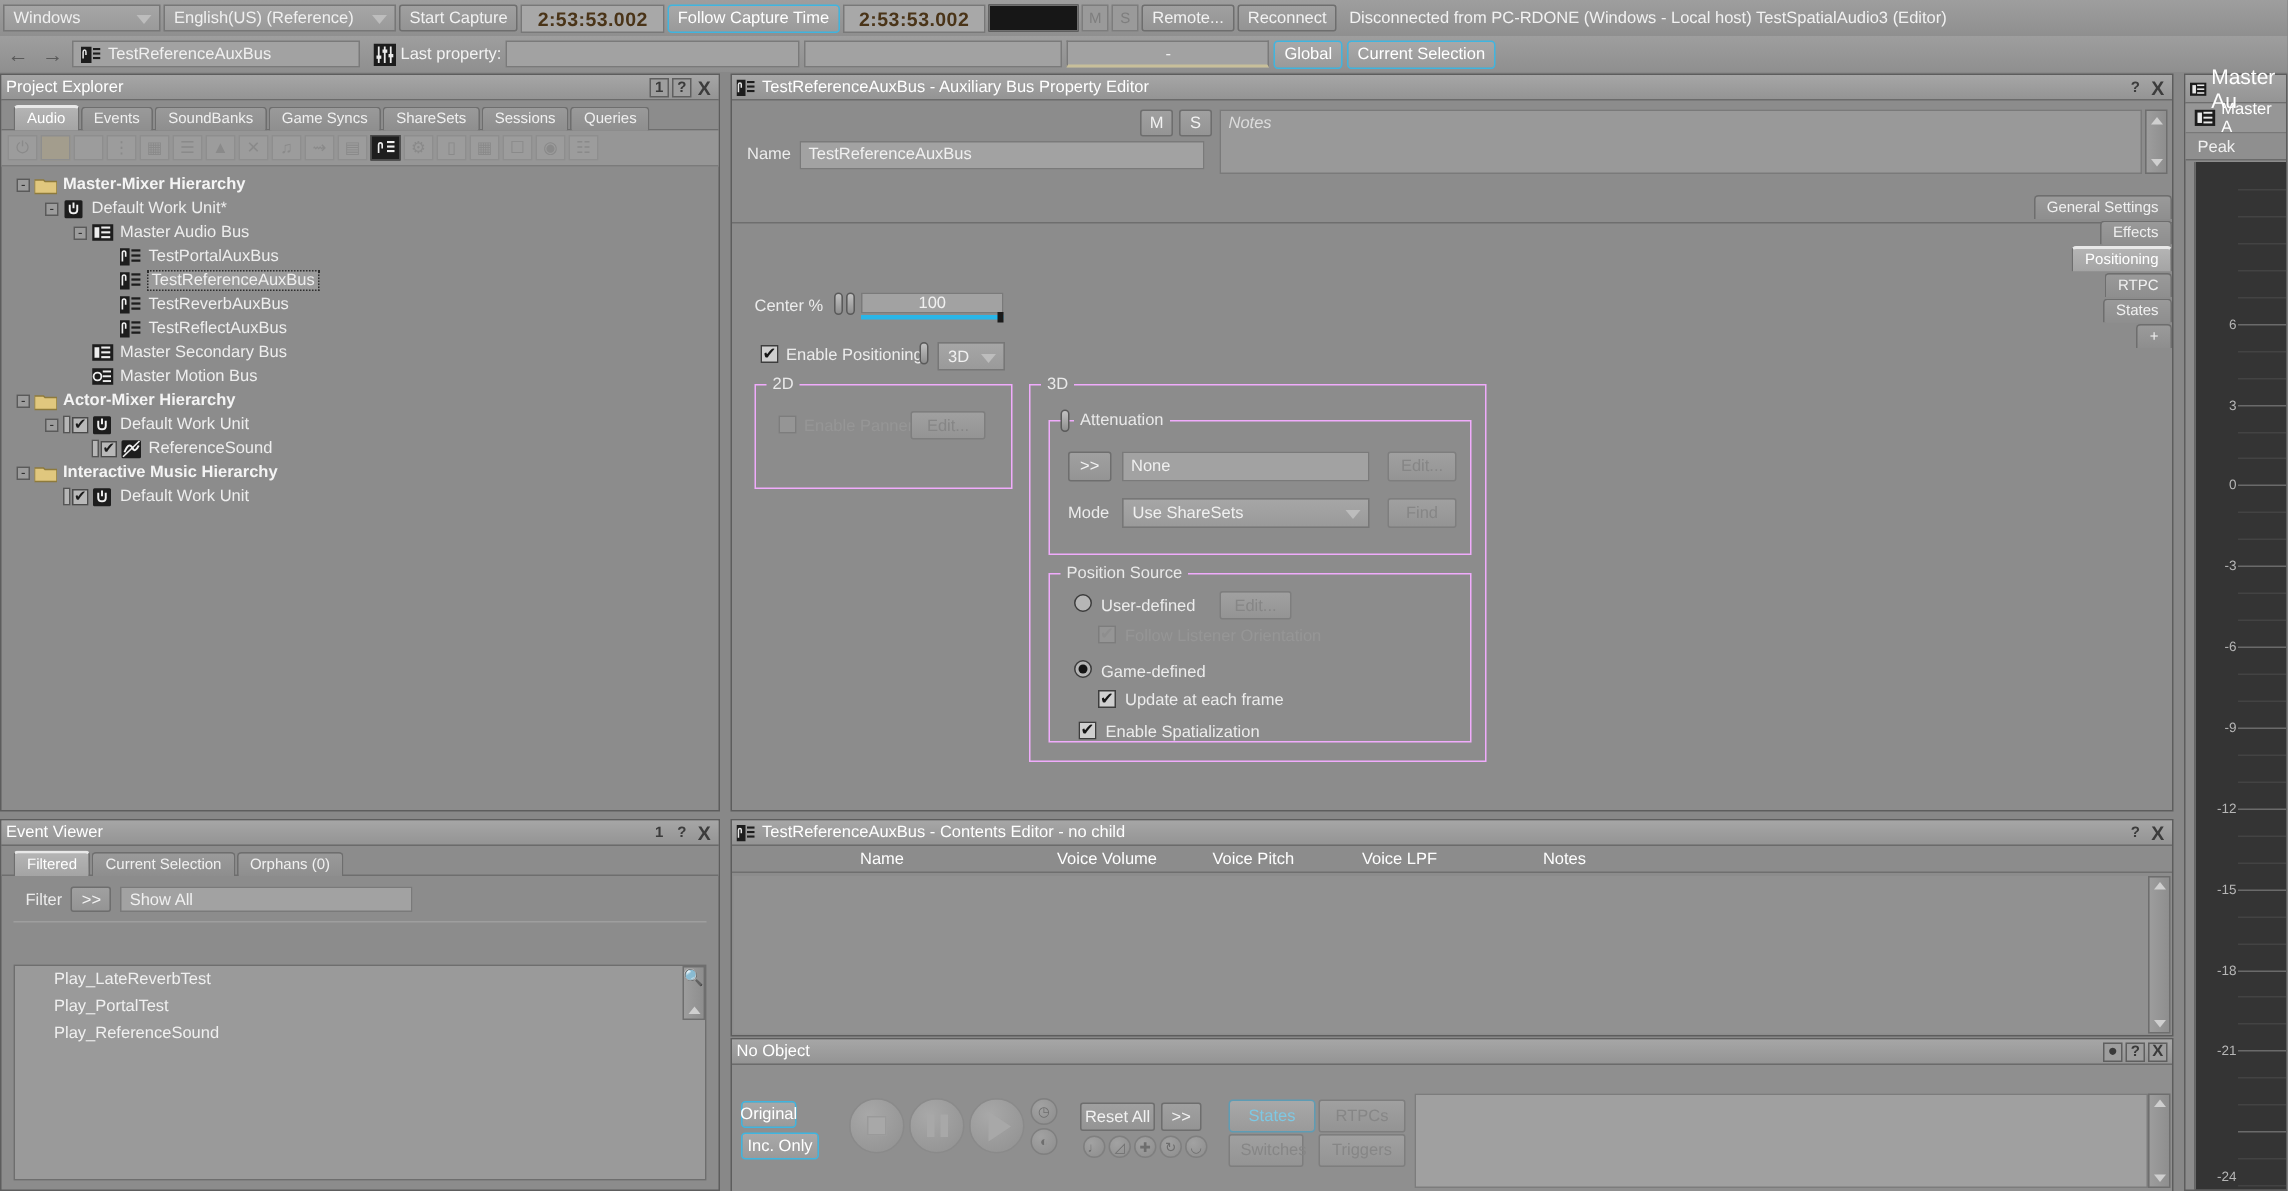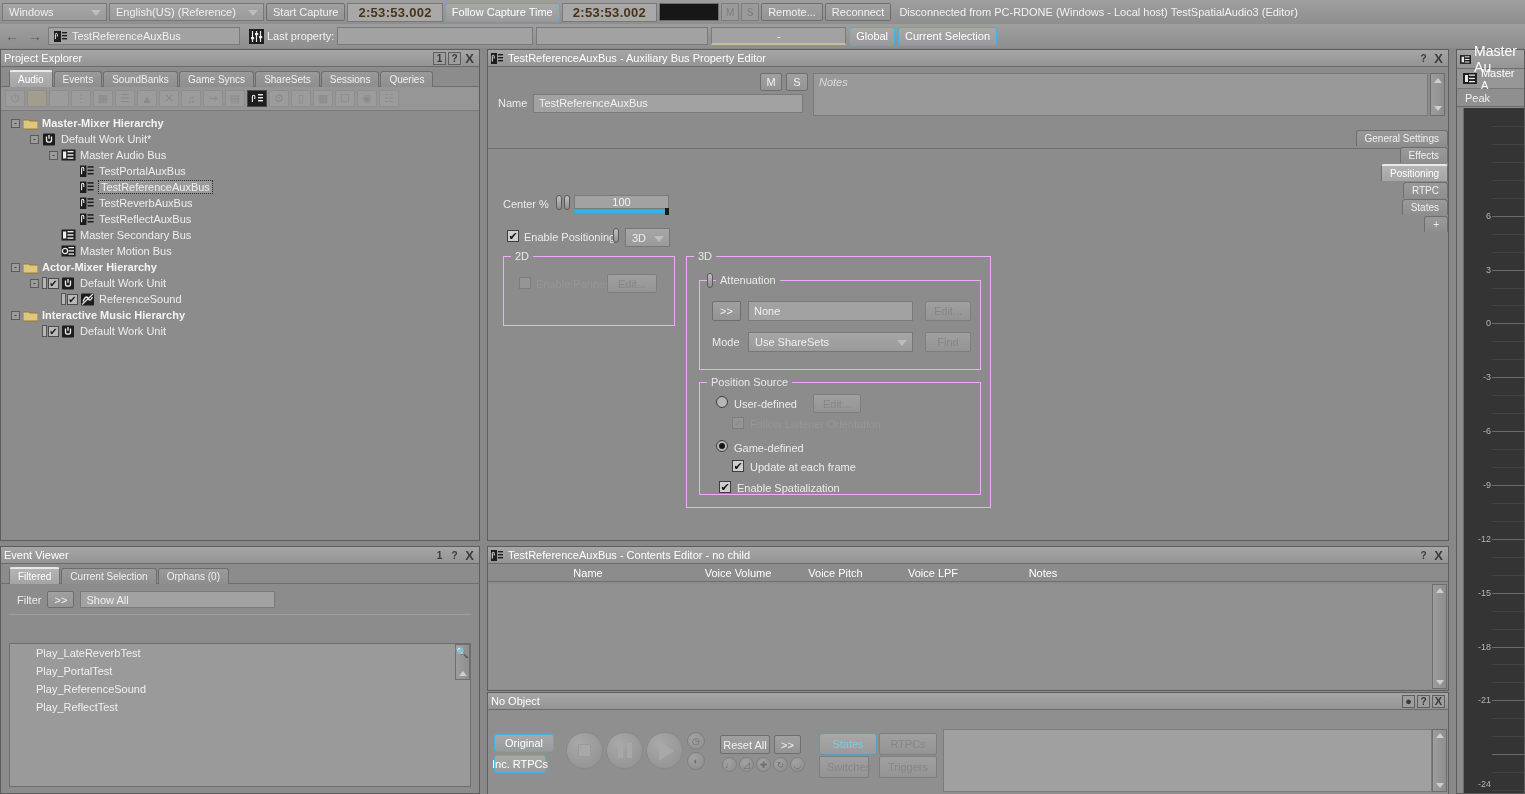--- a/index.html
+++ b/index.html
@@ -471,21 +471,20 @@
       <div class="btn" style="width:27px;height:17px;">&gt;&gt;</div>
       <div class="field" style="width:195px;height:17px;">Show All</div>
     </div>
     <div style="height:1px;background:#9e9e9e;margin:0 8px;"></div>
 
     <div class="listbox" style="position:absolute;left:8px;top:96px;right:8px;bottom:6px;">
       <div id="event-list-host">
           <div class="litem">Play_LateReverbTest</div>
           <div class="litem">Play_PortalTest</div>
           <div class="litem">Play_ReferenceSound</div>
-          <div class="litem">Play_ReflectTest</div>
         </div>
     </div>
     <div class="scrollv" style="position:absolute;right:9px;top:97px;width:15px;height:36px;">
       <span style="font-size:11px;color:#1f1f1f;line-height:15px;">🔍</span>
       <span class="sarrow up" style="margin-bottom:3px;"></span>
     </div>
   </div>
 
   <div class="panel" style="left:487px; top:49px; width:962px; height:492px;">
     <div class="panel-title">
@@ -627,22 +626,22 @@
     <div class="panel-title">
       <span class="tt">No Object</span>
       <span class="title-btns">
         <span class="tbx" style="font-size:11px;">●</span>
         <span class="tbx">?</span>
         <span class="tbx" style="font-size:11px;">X</span>
       </span>
     </div>
 
     <div style="position:relative;height:84px;background:#8f8f8f;">
-      <div class="btn cyan" style="position:absolute;left:6px;top:24px;width:60px;height:18px;">Original</div>
-      <div class="btn cyan" style="position:absolute;left:6px;top:45px;width:52px;height:18px;">Inc. RTPCs</div>
+      <div class="btn cyan" style="position:absolute;left:6px;top:24px;width:37px;height:18px;">Original</div>
+      <div class="btn cyan" style="position:absolute;left:6px;top:45px;width:52px;height:18px;">Inc. Only</div>
 
       <div class="transport-circle" style="position:absolute;left:78px;top:22px;width:37px;height:37px;">
         <span style="width:13px;height:13px;background:#a8a8a8;border:1px solid #9a9a9a;"></span>
       </div>
       <div class="transport-circle" style="position:absolute;left:118px;top:22px;width:37px;height:37px;">
         <span style="display:flex;gap:4px;">
           <span style="width:5px;height:15px;background:#a8a8a8;display:block;"></span>
           <span style="width:5px;height:15px;background:#a8a8a8;display:block;"></span>
         </span>
       </div>

